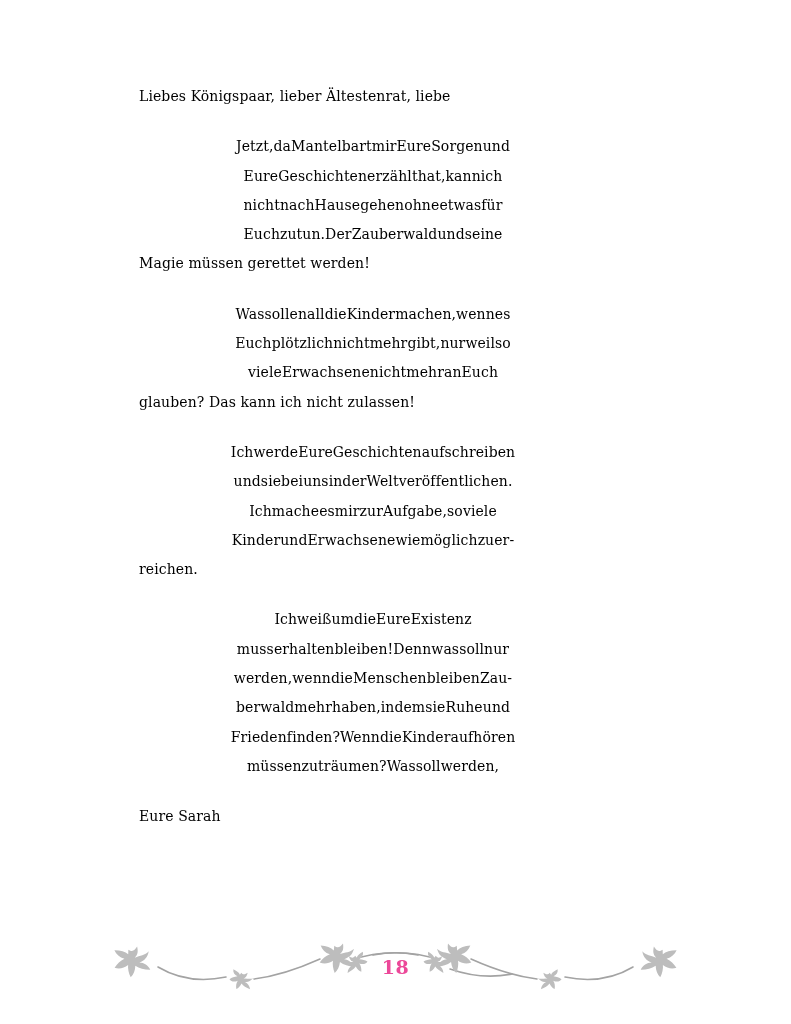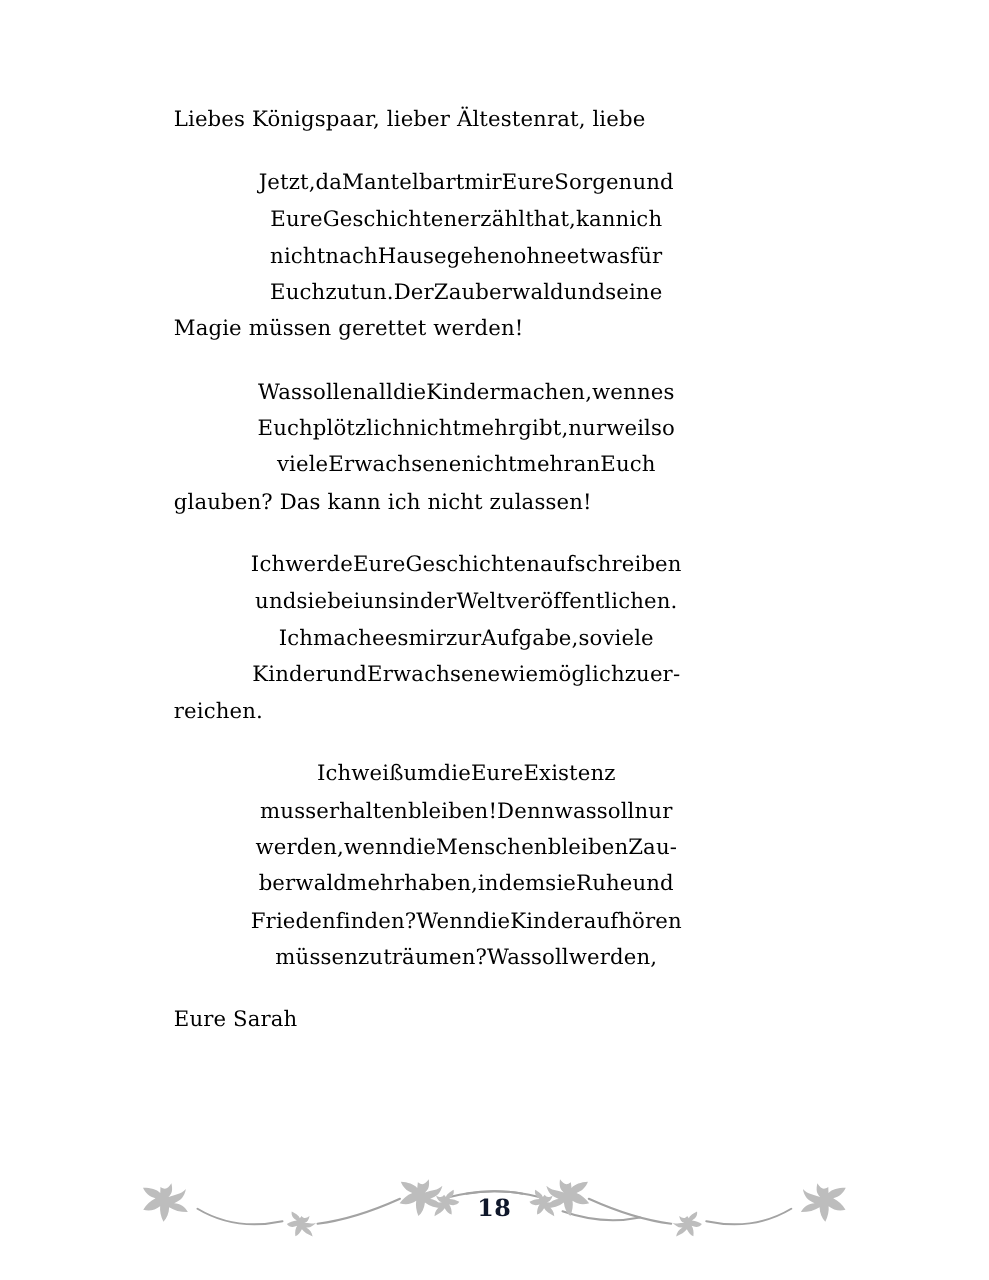--- a/index.html
+++ b/index.html
@@ -27,21 +27,21 @@
   
   .text-body {
     position: absolute;
     left: 139px;
     top: 82px;
     width: 468px;
   }
 
   .para {
     margin: 0 0 21px 0;
-    font-size: 17px;
+    font-size: 14px;
     line-height: 29.3px;
     letter-spacing: 0.1px;
   }
   .para:last-child { margin-bottom: 18px; }
 
   
   .ln {
     display: block;
     white-space: nowrap;
   }
@@ -69,21 +69,21 @@
   }
   .page-number {
     position: absolute;
     left: 0;
     top: 956px;
     width: 791px;
     text-align: center;
     font-size: 19px;
     font-weight: bold;
     font-family: "DejaVu Serif", "Liberation Serif", serif;
-    color: #0f172a;
+    color: #ec4899;
     letter-spacing: 0.5px;
   }
 </style>
 </head>
 <body>
 
 <div class="page">
 
   <div class="text-body">
 

